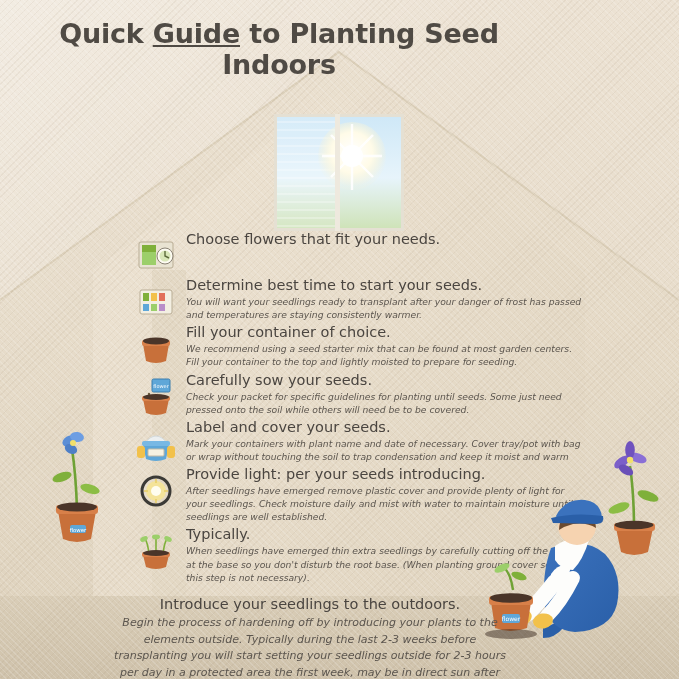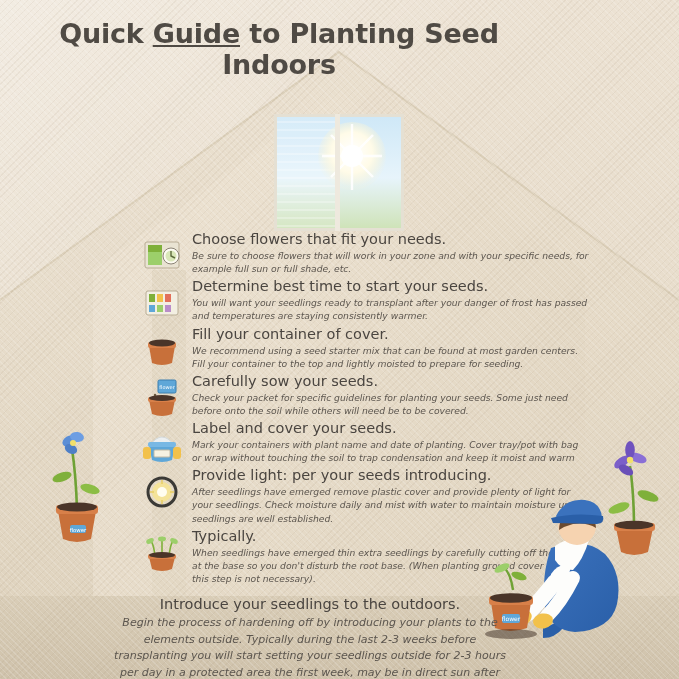--- a/index.html
+++ b/index.html
@@ -51,21 +51,21 @@
     color: #4f4a44;
     letter-spacing: -0.2px;
     font-family: "DejaVu Sans", sans-serif;
   }
   #title .u {
     text-decoration: underline;
   }
   
   #steps {
     position: absolute;
-    left: 140px;
+    left: 134px;
     top: 230px;
     width: 450px;
   }
   .step {
     position: relative;
     min-height: 44px;
     margin-bottom: 2px;
   }
   .step-icon {
     position: absolute;
@@ -213,21 +213,20 @@
       <svg class="step-icon" viewBox="0 0 44 44" xmlns="http://www.w3.org/2000/svg">
         <rect x="5" y="8" width="34" height="26" rx="2" fill="#e9e3d2" stroke="#b9ad95"></rect>
         <rect x="8" y="11" width="14" height="20" fill="#9ccf6a"></rect>
         <rect x="8" y="11" width="14" height="7" fill="#7fb03a"></rect>
         <circle cx="31" cy="22" r="8" fill="#fdfbf2" stroke="#8a8274"></circle>
         <circle cx="31" cy="22" r="5.5" fill="#d9e7b8"></circle>
         <path d="M31 17 L31 22 L35 24" stroke="#5d6b3c" stroke-width="1.4" fill="none"></path>
       </svg>
       <div class="step-text">
         <div class="step-head">Choose flowers that fit your needs.</div>
-        <div class="step-body">Be sure to choose flowers that will work in your zone and with your specific needs, for example full sun or full shade, etc.</div>
       </div>
     </div>
 
     <div class="step">
       <svg class="step-icon" viewBox="0 0 44 44" xmlns="http://www.w3.org/2000/svg">
         <rect x="6" y="10" width="32" height="24" rx="2" fill="#f3efe2" stroke="#b9ad95"></rect>
         <rect x="9" y="13" width="6" height="8" fill="#7fb03a"></rect>
         <rect x="17" y="13" width="6" height="8" fill="#f2c14b"></rect>
         <rect x="25" y="13" width="6" height="8" fill="#e2705a"></rect>
         <rect x="9" y="24" width="6" height="7" fill="#5fa7d8"></rect>
@@ -241,55 +240,55 @@
     </div>
 
     <div class="step">
       <svg class="step-icon" viewBox="0 0 44 44" xmlns="http://www.w3.org/2000/svg">
         <ellipse cx="22" cy="17" rx="13" ry="4" fill="#4a3529"></ellipse>
         <path d="M9 17 L12 34 Q22 38 32 34 L35 17 Z" fill="#c8703a"></path>
         <rect x="8" y="13" width="28" height="6" rx="2" fill="#d88049"></rect>
         <ellipse cx="22" cy="14" rx="13" ry="3.4" fill="#4a3529"></ellipse>
       </svg>
       <div class="step-text">
-        <div class="step-head">Fill your container of cover.</div>
+        <div class="step-head">Fill your container of choice.</div>
         <div class="step-body">We recommend using a seed starter mix that can be found at most garden centers. Fill your container to the top and lightly moisted to prepare for seeding.</div>
       </div>
     </div>
 
     <div class="step">
       <svg class="step-icon" viewBox="0 0 44 44" xmlns="http://www.w3.org/2000/svg">
         <rect x="18" y="4" width="18" height="13" rx="1.5" fill="#5fa7d8" stroke="#3c7fae"></rect>
         <text x="27" y="13" font-size="5" fill="#ffffff" text-anchor="middle" font-family="DejaVu Sans, sans-serif">flower</text>
         <circle cx="15" cy="19" r="1.2" fill="#6b5a3e"></circle>
         <circle cx="19" cy="22" r="1.2" fill="#6b5a3e"></circle>
         <path d="M9 24 L12 38 Q22 42 32 38 L35 24 Z" fill="#c8703a"></path>
         <rect x="8" y="21" width="28" height="5" rx="2" fill="#d88049"></rect>
         <ellipse cx="22" cy="22" rx="13" ry="3" fill="#4a3529"></ellipse>
       </svg>
       <div class="step-text">
         <div class="step-head">Carefully sow your seeds.</div>
-        <div class="step-body">Check your packet for specific guidelines for planting your seeds.  Some just need before onto the soil while others will need be to be covered.</div>
+        <div class="step-body">Check your packet for specific guidelines for planting until seeds.  Some just need pressed onto the soil while others will need be to be covered.</div>
       </div>
     </div>
 
     <div class="step">
       <svg class="step-icon" viewBox="0 0 44 44" xmlns="http://www.w3.org/2000/svg">
         <path d="M10 22 Q22 6 34 22 Z" fill="#eef4f8" opacity="0.85" stroke="#cfd9df"></path>
         <path d="M9 22 L12 37 Q22 41 32 37 L35 22 Z" fill="#5fa7d8"></path>
         <rect x="8" y="19" width="28" height="5" rx="2" fill="#78b8e4"></rect>
         <rect x="14" y="27" width="16" height="7" rx="1" fill="#f6f2e2" stroke="#c3bba6"></rect>
         <g fill="#f2c14b">
           <rect x="3" y="24" width="8" height="12" rx="3"></rect>
           <rect x="33" y="24" width="8" height="12" rx="3"></rect>
         </g>
       </svg>
       <div class="step-text">
         <div class="step-head">Label and cover your seeds.</div>
-        <div class="step-body">Mark your containers with plant name and date of planting. Cover tray/pot with bag or wrap without touching the soil to trap condensation and keep it moist and warm</div>
+        <div class="step-body">Mark your containers with plant name and date of necessary. Cover tray/pot with bag or wrap without touching the soil to trap condensation and keep it moist and warm</div>
       </div>
     </div>
 
     <div class="step">
       <svg class="step-icon" viewBox="0 0 44 44" xmlns="http://www.w3.org/2000/svg">
         <circle cx="22" cy="22" r="14" fill="none" stroke="#3b3a36" stroke-width="3"></circle>
         <circle cx="22" cy="22" r="10" fill="#f4e39a"></circle>
         <circle cx="22" cy="22" r="5" fill="#fffdf0"></circle>
         <g stroke="#e8cf6a" stroke-width="1.6">
           <line x1="22" y1="10" x2="22" y2="14"></line>

